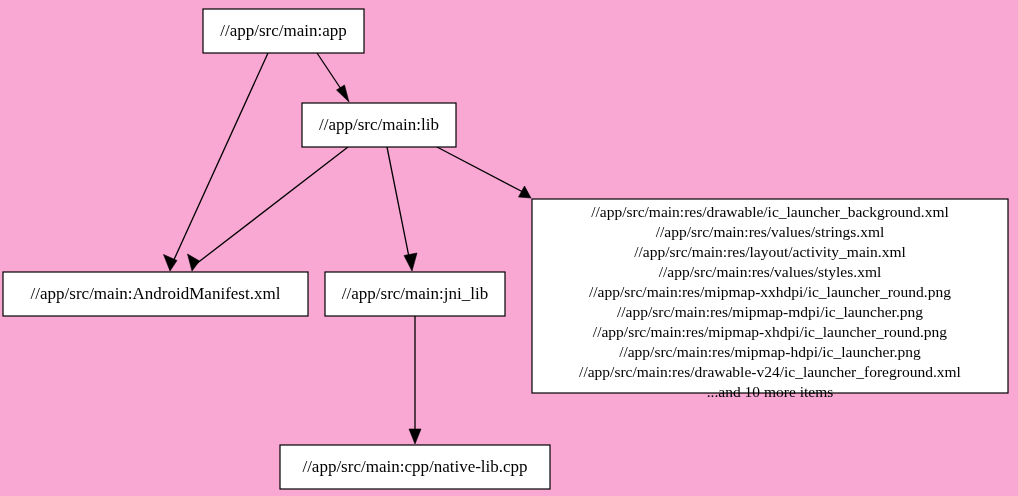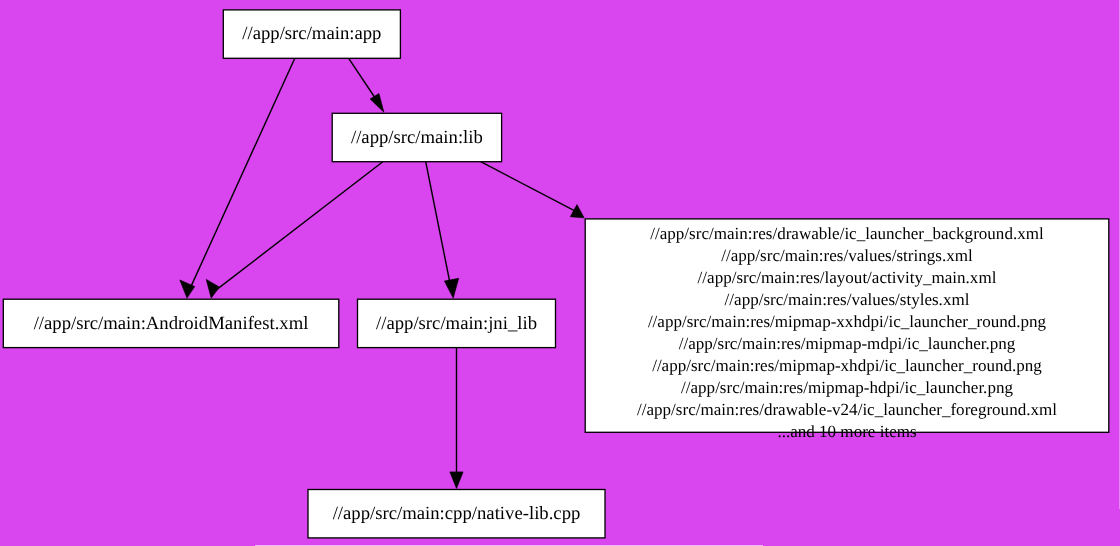--- a/index.html
+++ b/index.html
@@ -10,21 +10,21 @@
   body {
     width: 1018px;
     height: 496px;
     overflow: hidden;
     font-family: "Liberation Serif", "DejaVu Serif", serif;
   }
   #graph-root {
     position: relative;
     width: 1018px;
     height: 496px;
-    background: #d946ef;
+    background: #f9a8d4;
   }
   svg#graph-canvas {
     position: absolute;
     top: 0;
     left: 0;
     width: 1018px;
     height: 496px;
     display: block;
   }
   .node-box {

